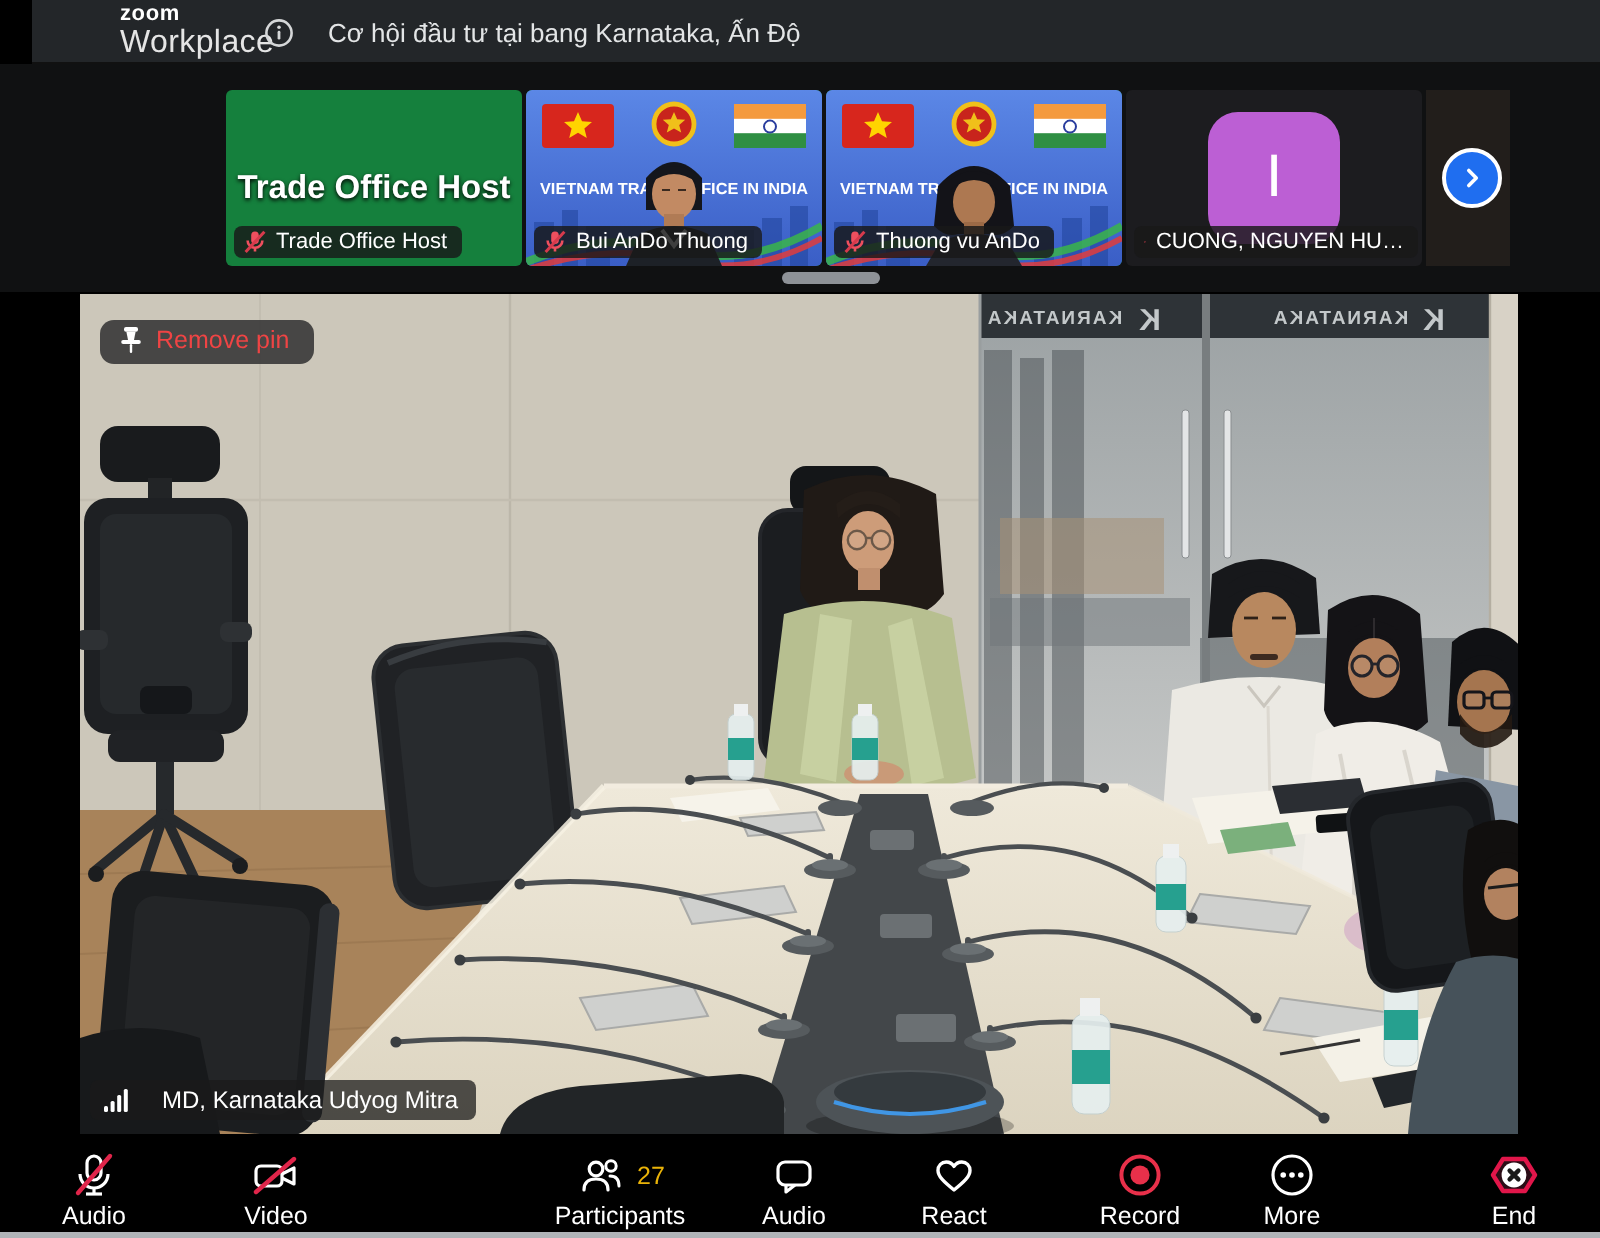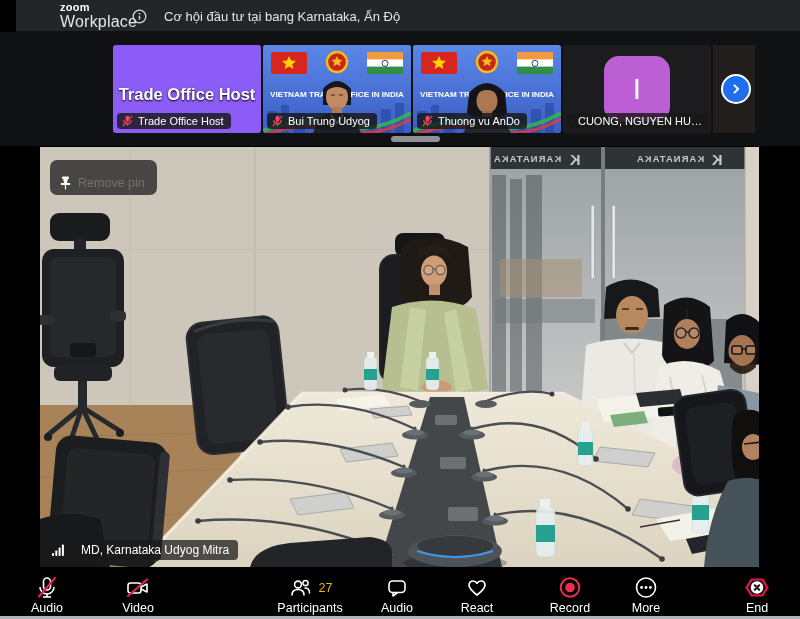--- a/index.html
+++ b/index.html
@@ -9,38 +9,38 @@
   
   #topbar{position:absolute;left:16px;top:0;width:800px;height:32px;background:#232629;border-bottom:1px solid #111;}
   #logo{position:absolute;left:44px;top:2px;color:#fff;line-height:1;}
   #logo .l1{font-size:11px;font-weight:bold;letter-spacing:.3px;}
   #logo .l2{font-size:16px;font-weight:normal;margin-top:1px;letter-spacing:.2px;color:#e5e5e5;}
   #meetinfo{position:absolute;left:116px;top:0;height:32px;display:flex;align-items:center;gap:17px;color:#e3e5e6;font-size:13px;}
 
   
   #strip{position:absolute;left:0;top:32px;width:800px;height:114px;background:#101112;}
   #tiles{position:absolute;left:113px;top:13px;display:flex;gap:2px;}
-  .tile{position:relative;width:148px;height:88px;background:#8b5cf6;border-radius:3px;overflow:hidden;flex:none;}
+  .tile{position:relative;width:148px;height:88px;background:#15803d;border-radius:3px;overflow:hidden;flex:none;}
   .tile svg.bgart{position:absolute;left:0;top:0;}
   .bigname{position:absolute;left:0;top:0;width:100%;height:100%;display:flex;align-items:center;justify-content:center;padding-top:10px;
     color:#fff;font-size:16.5px;font-weight:bold;text-shadow:0 1px 2px #000;}
   .pill{position:absolute;left:4px;bottom:4px;display:flex;align-items:center;gap:5px;max-width:142px;
     background:rgba(24,24,24,.82);border-radius:4px;padding:2px 7px 2px 5px;color:#fff;font-size:11px;white-space:nowrap;overflow:hidden;}
   #tile-avatar-bg{background:#1c1c1f;}
   .avatar{position:absolute;left:41px;top:11px;width:66px;height:66px;border-radius:15px;background:#bc5fd4;
     display:flex;align-items:center;justify-content:center;color:#fff;font-size:30px;font-weight:normal;}
   .tile-next{width:42px;background:#221e1b;border-radius:0;}
   .nextbtn{position:absolute;left:8px;top:29px;width:30px;height:30px;border-radius:50%;background:#1f6ef0;border:2.5px solid #fff;
     display:flex;align-items:center;justify-content:center;cursor:pointer;}
   #strip-scroll{position:absolute;left:391px;top:104px;width:49px;height:6px;border-radius:3px;background:#8e9297;}
 
   
   #video{position:absolute;left:40px;top:147px;width:719px;height:420px;background:#111;overflow:hidden;}
   #removepin{position:absolute;left:10px;top:13px;display:flex;align-items:center;gap:6px;background:rgba(52,52,52,.88);
-    border:none;border-radius:7px;padding:16px 12px 5px 9px;color:#737373;font-size:12.5px;cursor:pointer;}
+    border:none;border-radius:7px;padding:3px 12px 5px 9px;color:#ef4444;font-size:12.5px;cursor:pointer;}
   #speaker-pill{position:absolute;left:5px;bottom:7px;display:flex;align-items:center;gap:16px;background:rgba(26,26,26,.74);
     border-radius:4px;padding:3px 9px 3px 6px;color:#fff;font-size:12px;}
 
   
   #toolbar{position:absolute;left:0;top:570px;width:800px;height:49px;background:#000;}
   .tool{position:absolute;top:5px;display:flex;flex-direction:column;align-items:center;cursor:pointer;}
   .tool .irow{height:25px;display:flex;align-items:center;gap:6px;}
   .tool .tlabel{color:#fff;font-size:12.5px;margin-top:1px;}
   .count{color:#eab308;font-size:12.5px;}
   #bottom-strip{position:absolute;left:0;bottom:0;width:800px;height:3px;background:#b0b4b8;}
@@ -131,21 +131,21 @@
             <path d="M68,70 L74,78 L80,70" stroke="#e8e8e8" stroke-width="2" fill="none"></path>
           </g>
         </svg>
         <div class="pill">
           <svg width="11" height="12" viewBox="0 0 11 12">
             <rect x="3.6" y="0.8" width="3.8" height="6.2" rx="1.9" fill="#ee4f5e"></rect>
             <path d="M1.8,5.2 a3.7,3.7 0 0 0 7.4,0" fill="none" stroke="#ee4f5e" stroke-width="1.3"></path>
             <line x1="5.5" y1="9" x2="5.5" y2="10.8" stroke="#ee4f5e" stroke-width="1.3"></line>
             <line x1="0.8" y1="11" x2="10.2" y2="0.9" stroke="#d63a4c" stroke-width="1.5"></line>
           </svg>
-          <span>Bui Trung Udyog</span>
+          <span>Bui AnDo Thuong</span>
         </div>
       </div>
 
       <div class="tile">
         <svg class="bgart" width="148" height="88" viewBox="0 0 148 88">
           <rect width="148" height="88" fill="url(#bg1)"></rect>
           <g fill="#23469e" opacity=".6">
             <rect x="4" y="66" width="10" height="22"></rect>
               <rect x="18" y="60" width="8" height="28"></rect>
               <rect x="30" y="68" width="12" height="20"></rect>

